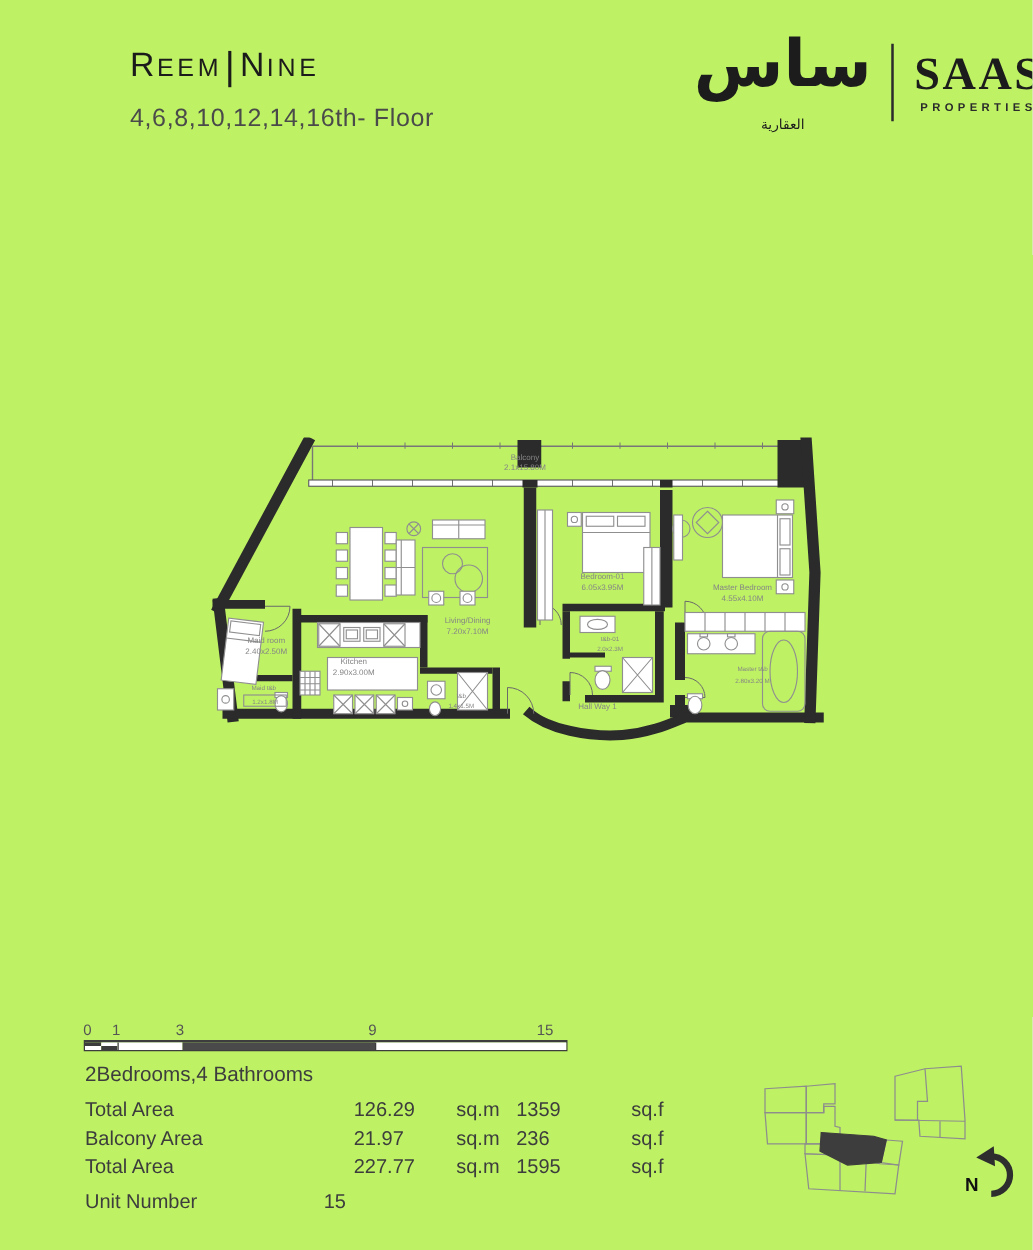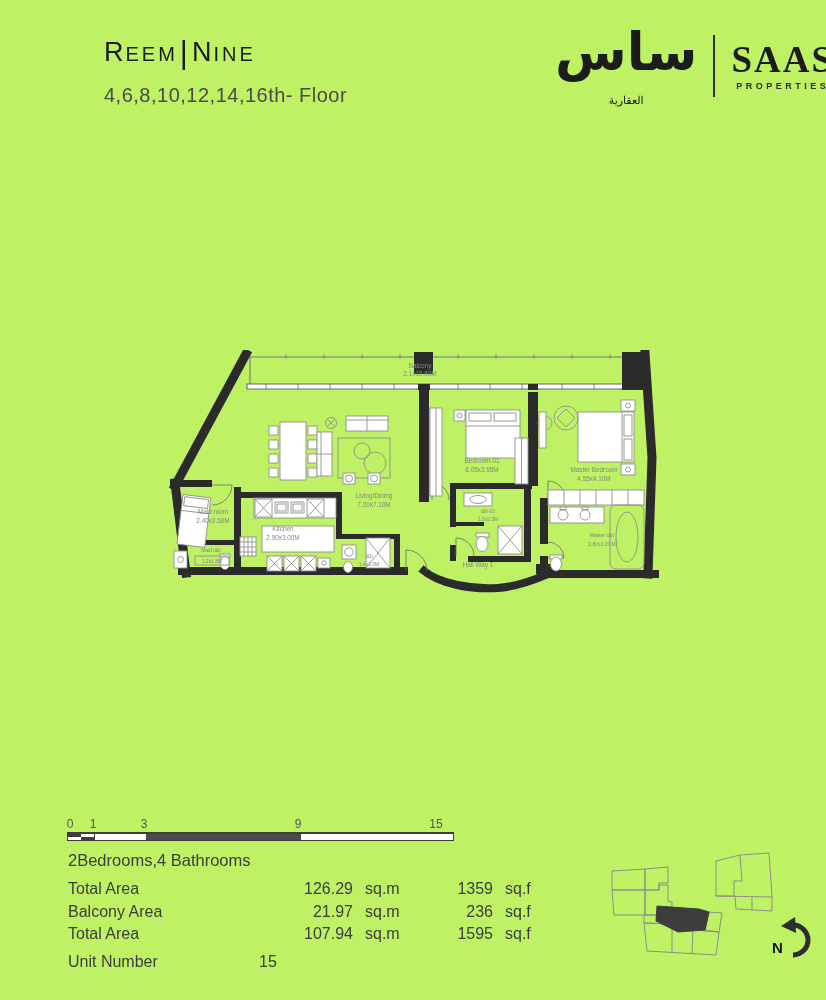--- a/index.html
+++ b/index.html
@@ -37,21 +37,21 @@
                     border:1px solid #3d3d3d;border-top:2px solid #3d3d3d;box-sizing:content-box;}
   .scalebar .s1{width:13px;background:linear-gradient(to bottom,#3d3d3d 50%,#fff 50%);}
   .scalebar .s2{width:13px;background:linear-gradient(to bottom,#fff 50%,#3d3d3d 50%);}
   .scalebar .s3{width:51px;background:#fff;border-left:1px solid #3d3d3d;}
   .scalebar .s4{width:154px;background:#4a4a4a;}
   .scalebar .s5{flex:1;background:#fff;border-left:1px solid #3d3d3d;}
   
   .details{position:absolute;left:68px;top:851px;width:480px;color:#3d3d3d;font-size:16px;}
   .details .summary{margin-bottom:8px;font-size:16.5px;}
   .arow{display:grid;grid-template-columns:215px 70px 60px 80px 45px;height:22.5px;align-items:center;}
-  .arow .num{text-align:right;}
+  .arow .num{}
   .arow .unit{padding-left:12px;}
   .unitrow{display:grid;grid-template-columns:147px auto;height:24px;align-items:center;margin-top:4px;gap:44px;}
   
   .keyplan{position:absolute;left:600px;top:843px;width:220px;height:130px;}
   .keyplan .o{stroke:#8d8d8d;stroke-width:1;fill:none;}
   .keyplan text{font-family:"Liberation Sans",sans-serif;font-weight:700;fill:#111;font-size:15px;}
 </style>
 </head>
 <body>
 
@@ -316,21 +316,21 @@
     </div>
     <div class="arow">
       <span>Balcony Area</span>
       <span class="num">21.97</span>
       <span class="unit">sq.m</span>
       <span class="num">236</span>
       <span class="unit">sq.f</span>
     </div>
     <div class="arow">
       <span>Total Area</span>
-      <span class="num">107.94</span>
+      <span class="num">227.77</span>
       <span class="unit">sq.m</span>
       <span class="num">1595</span>
       <span class="unit">sq.f</span>
     </div>
     <div class="unitrow">
       <span>Unit Number</span>
       <span>15</span>
     </div>
   </div>
 

